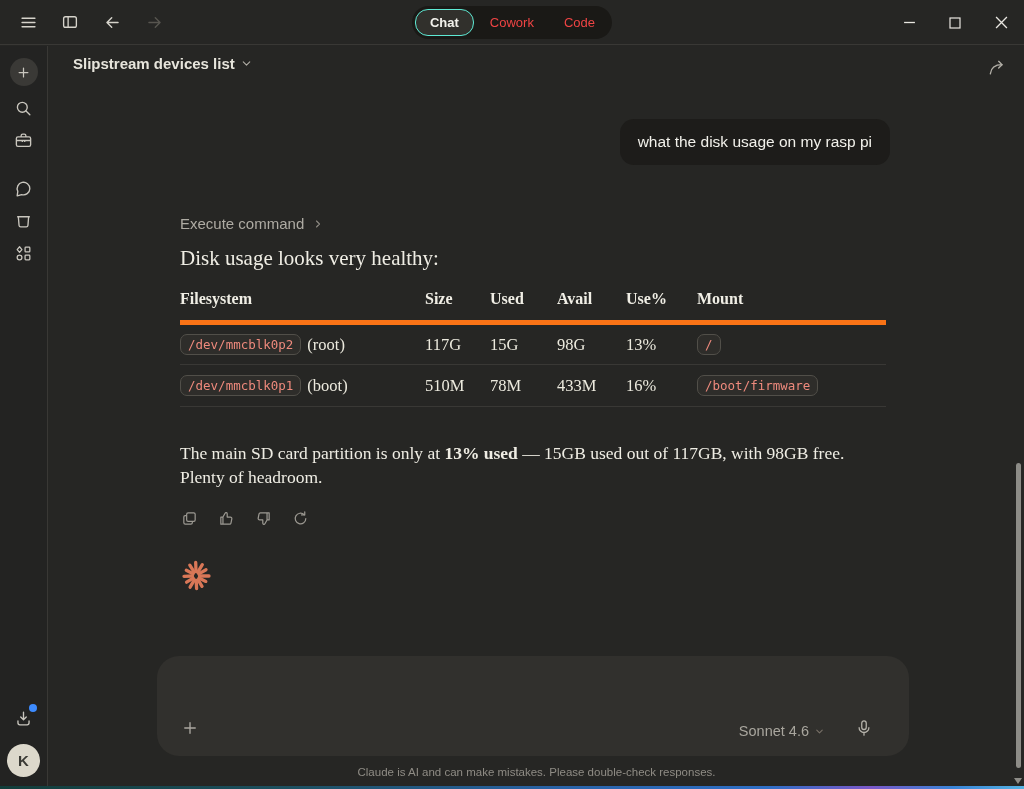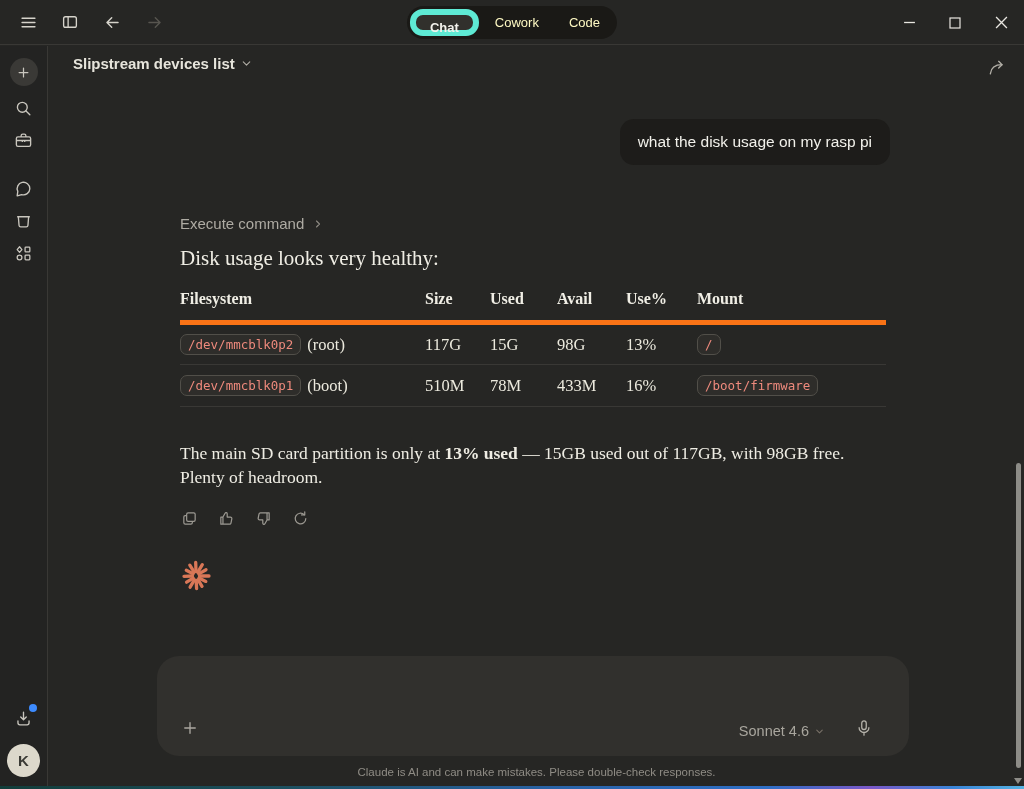--- a/index.html
+++ b/index.html
@@ -15,22 +15,22 @@
   .topbar { position:absolute; top:0; left:0; right:0; height:45px;
             border-bottom:1px solid #393835; display:flex; align-items:center; }
   .topbar-left { display:flex; align-items:center; gap:14px; padding-left:14px; color:#d6d3cb; }
   .tb-btn { width:28px; height:28px; display:flex; align-items:center; justify-content:center;
             border-radius:6px; cursor:pointer; }
   .tb-btn.dim { color:#57554f; }
   .tab-group { position:absolute; left:50%; top:6px; transform:translateX(-50%);
                background:#1a1916; border-radius:17px; height:33px;
                display:flex; align-items:center; padding:3px; gap:2px; }
   .tab { padding:0 14px; height:27px; line-height:27px; border-radius:13px;
-         font-size:13px; color:#fef9c3; cursor:pointer; }
-  .tab.active { background:#31302c; border:6px solid #5eead4; color:#f3f2ec;
+         font-size:13px; color:#ef4444; cursor:pointer; }
+  .tab.active { background:#31302c; border:1px solid #5eead4; color:#f3f2ec;
                 font-weight:bold; line-height:25px; }
   .win-controls { position:absolute; right:0; top:0; height:45px; display:flex; align-items:center; }
   .win-btn { width:46px; height:45px; display:flex; align-items:center; justify-content:center;
              color:#e9e7e1; cursor:pointer; }
 
   
   .sidebar { position:absolute; top:46px; left:0; bottom:0; width:48px;
              background:#232322; border-right:1px solid #393835;
              display:flex; flex-direction:column; align-items:center; }
   .sb-icon { width:32px; height:32px; display:flex; align-items:center; justify-content:center;

